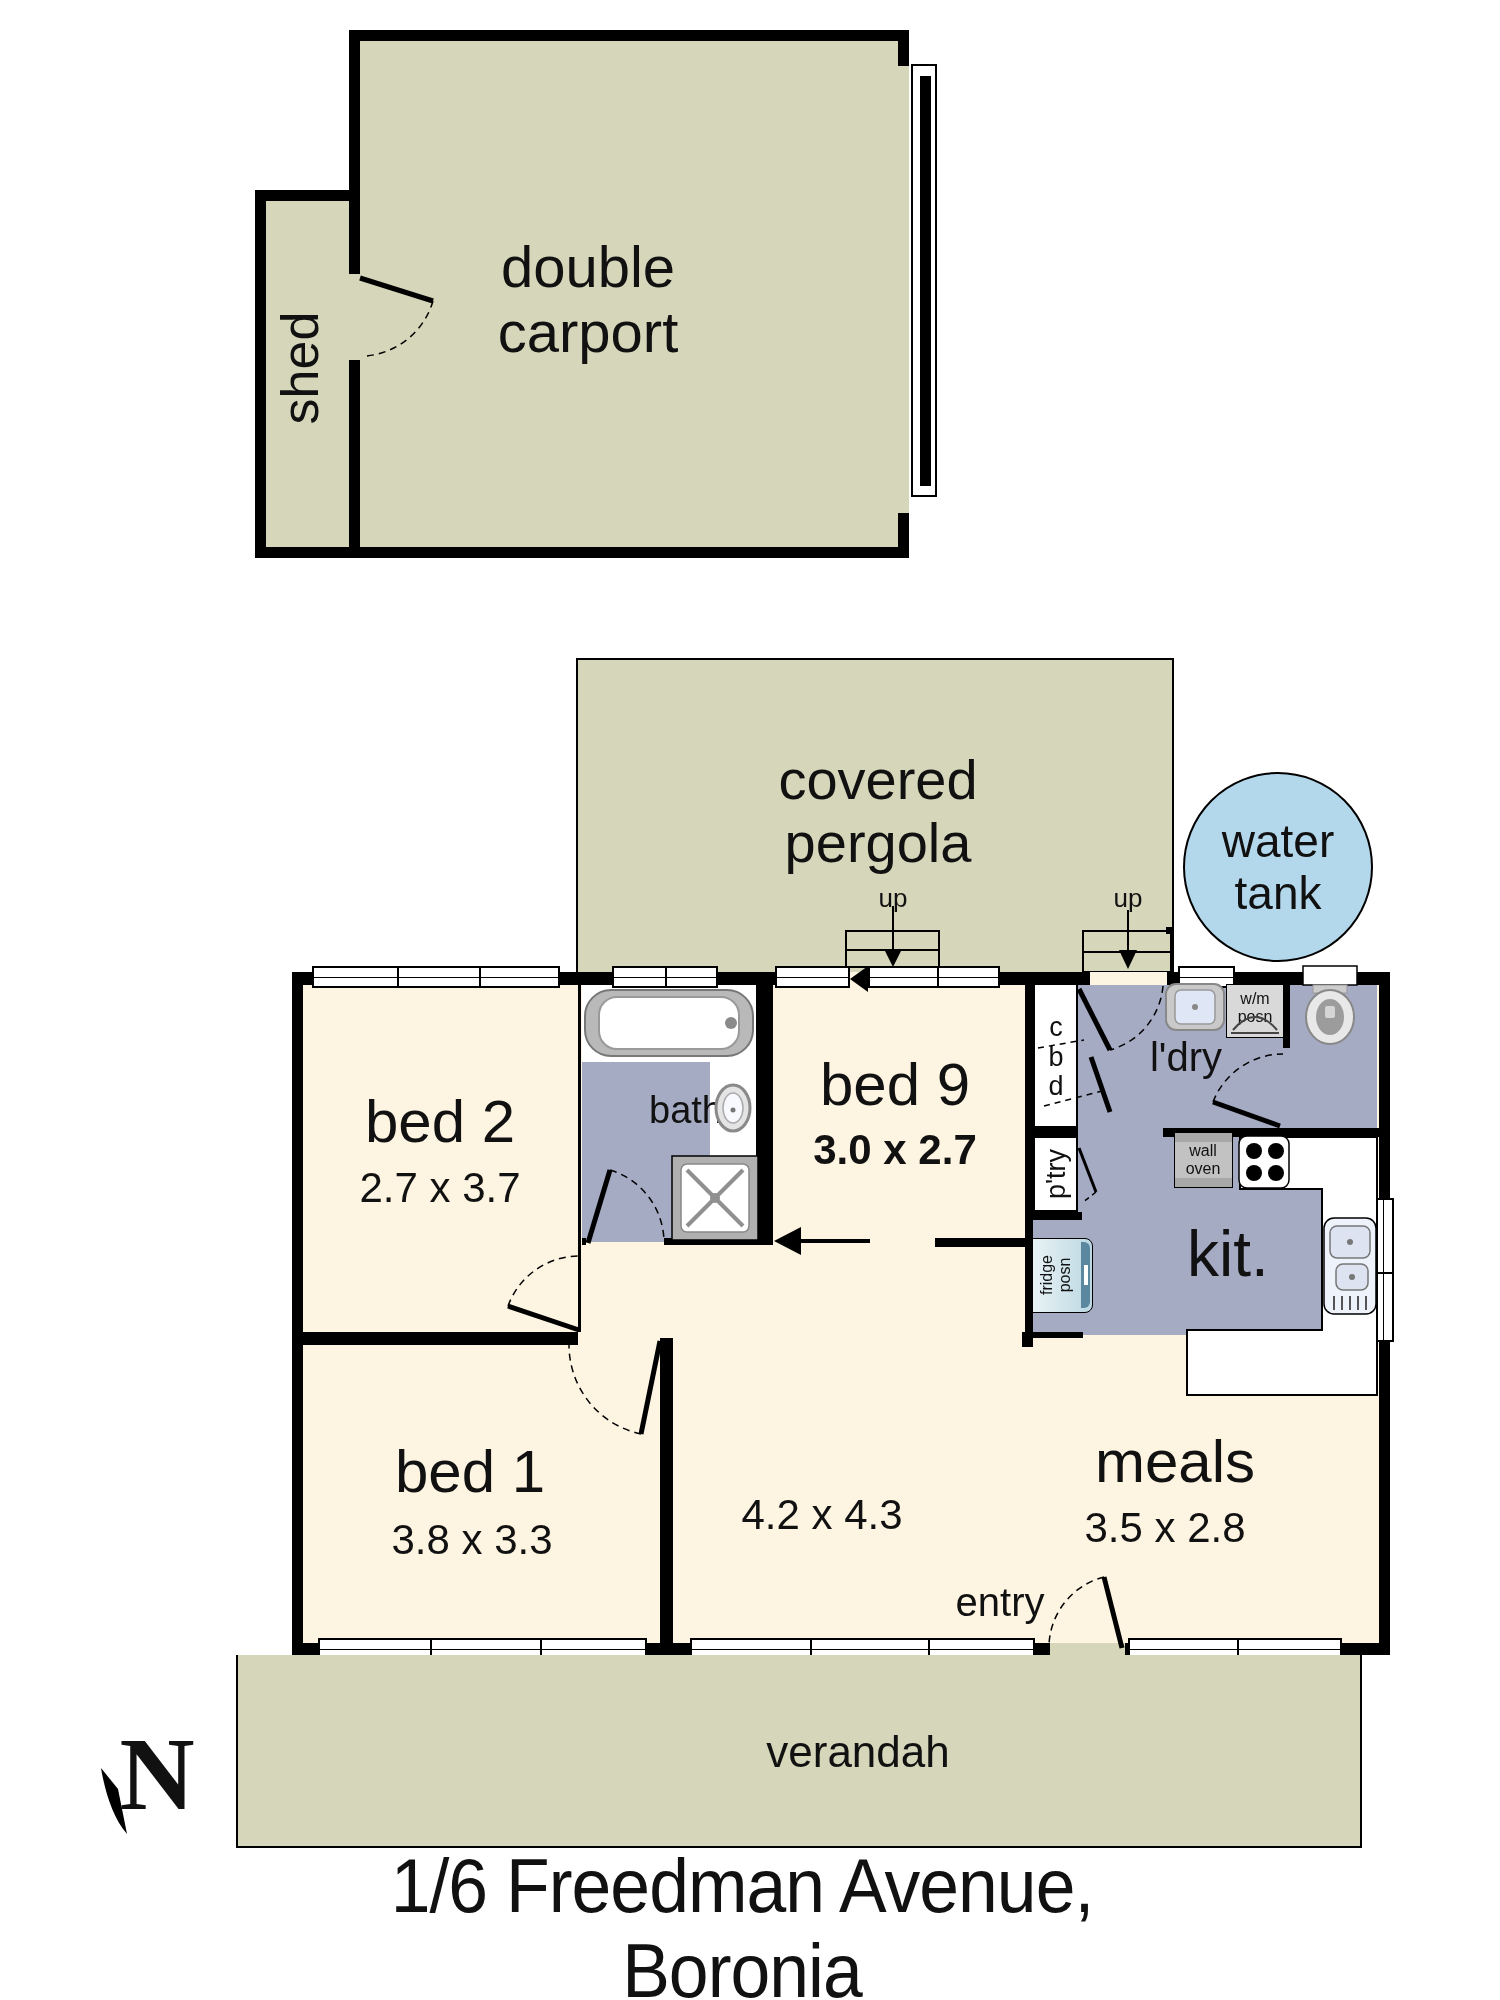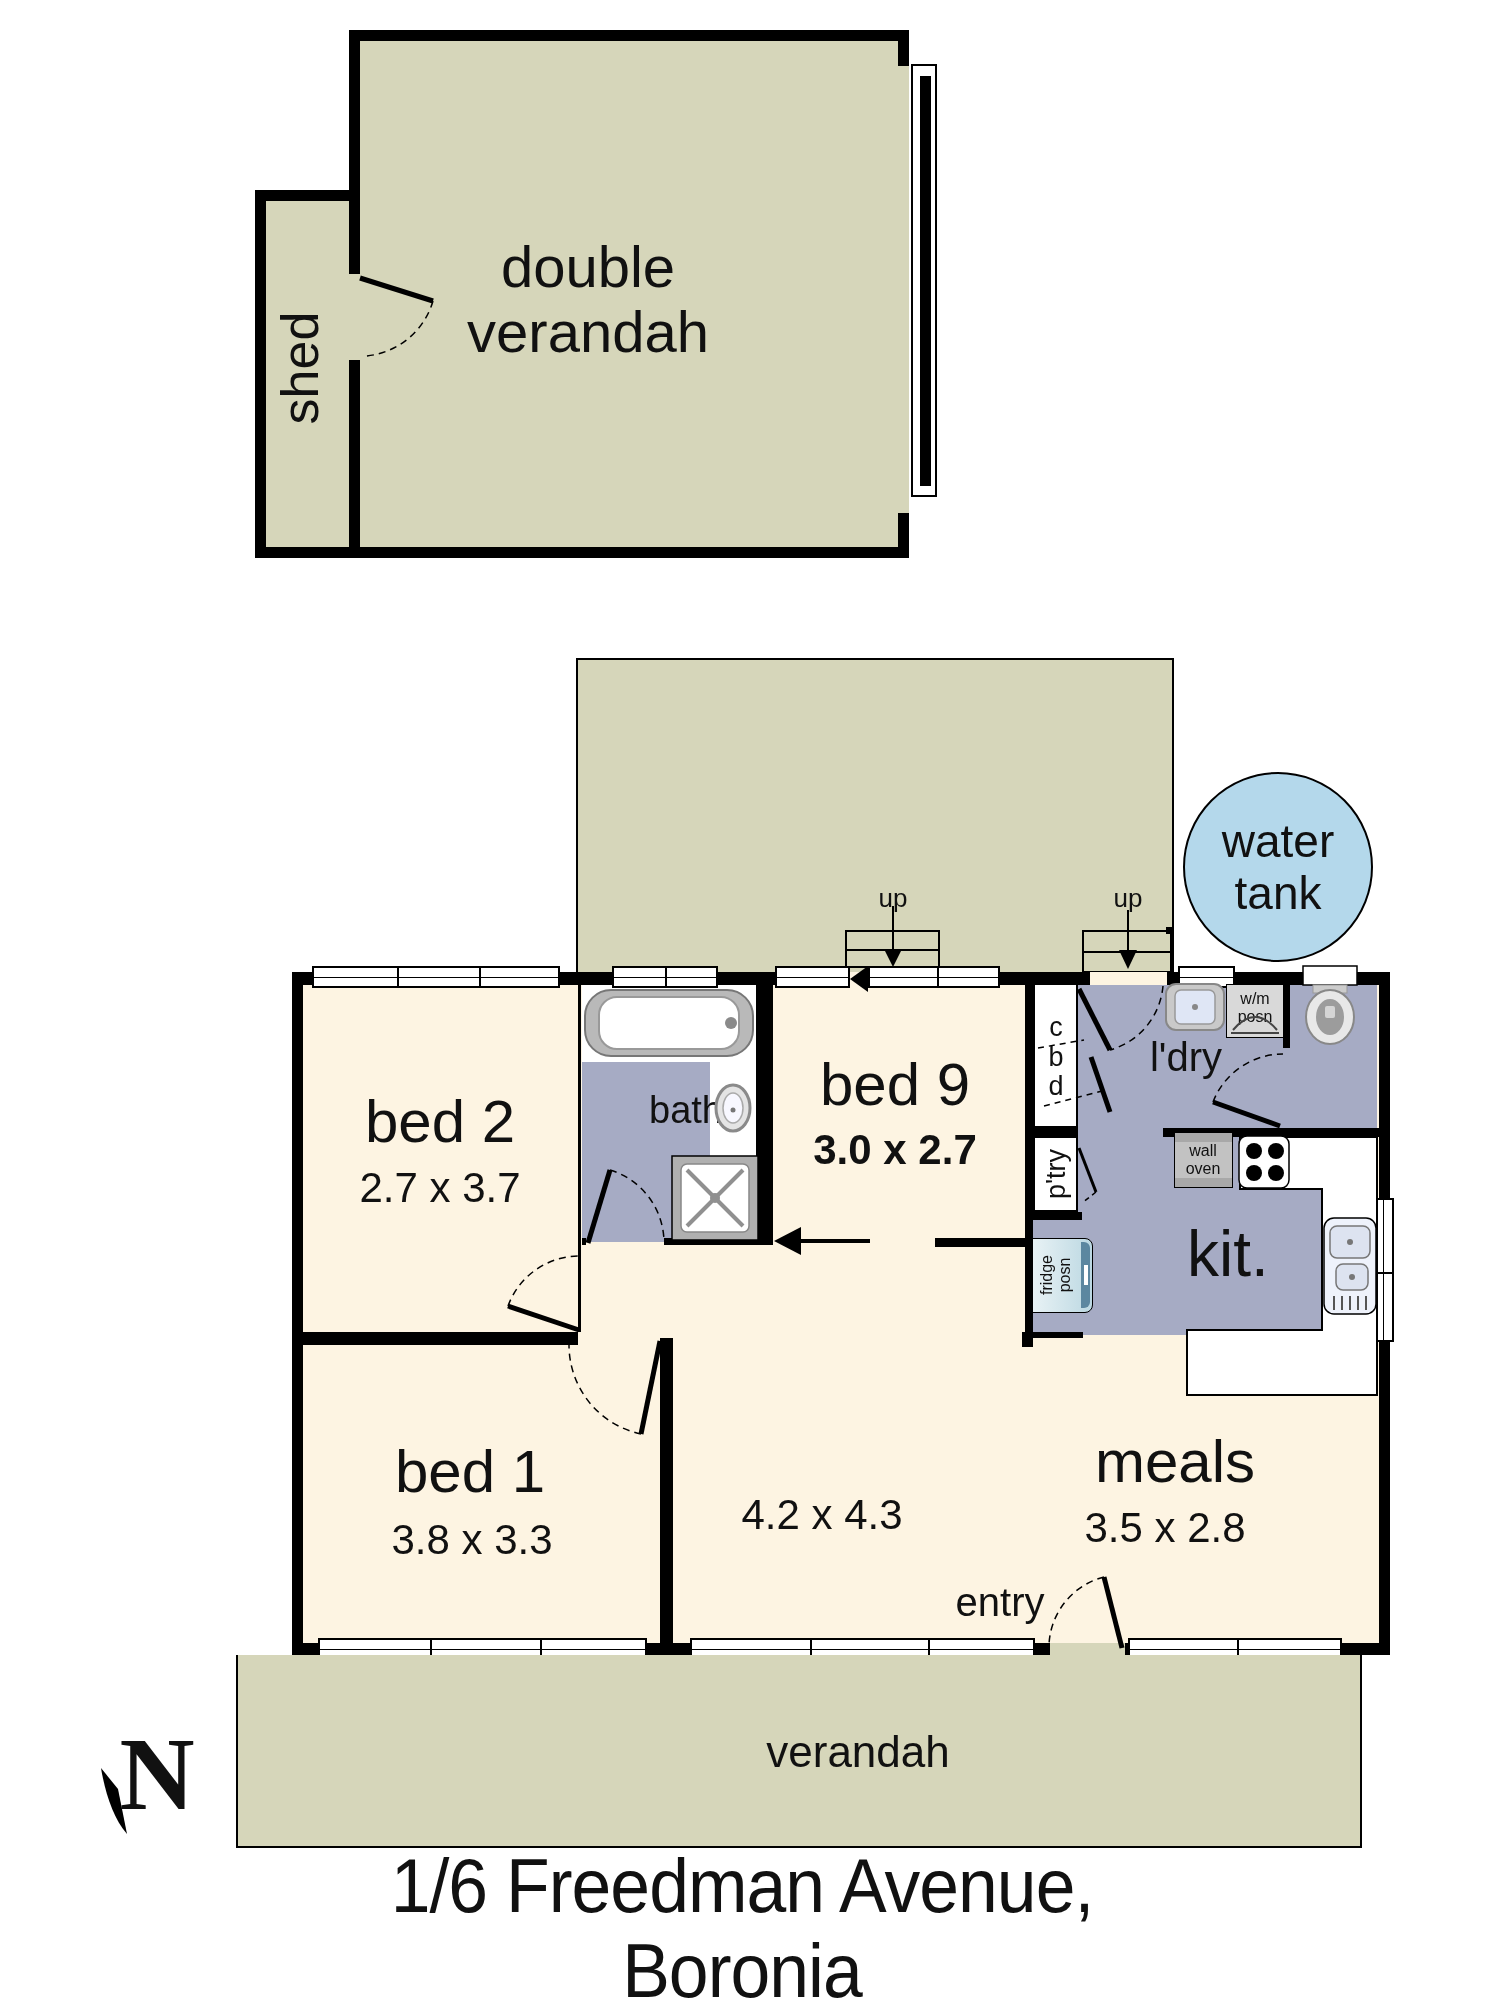--- a/index.html
+++ b/index.html
@@ -50,24 +50,26 @@
   <div class="wall" style="left:898px;top:513px;width:11px;height:45px;"></div>
 
   <div class="wall" style="left:255px;top:190px;width:105px;height:11px;"></div>
   <div class="wall" style="left:255px;top:190px;width:11px;height:368px;"></div>
   <div class="wall" style="left:255px;top:547px;width:105px;height:11px;"></div>
 
   <div class="fill-white boxed" style="left:911px;top:64px;width:26px;height:433px;"></div>
   <div class="wall" style="left:920px;top:76px;width:11px;height:410px;"></div>
 
   <div class="txt" style="left:588px;top:300px;font-size:58px;">double
-verandah</div>
+carport</div>
   <div class="txt rot" style="left:300px;top:368px;font-size:52px;">shed</div>
 
   <div class="fill-outdoor boxed" style="left:576px;top:658px;width:598px;height:320px;border-width:2px;"></div>
+  <div class="txt" style="left:878px;top:812px;font-size:56px;">covered
+pergola</div>
   <div class="abs" style="left:1183px;top:772px;width:190px;height:190px;border-radius:50%;background:var(--tank);border:2px solid #000;box-sizing:border-box;"></div>
   <div class="txt" style="left:1278px;top:868px;font-size:46px;">water
 tank</div>
 
   <div class="stair" style="left:845px;top:930px;width:95px;height:38px;"></div>
   <div class="wall" style="left:845px;top:949px;width:95px;height:2px;"></div>
   <div class="stair" style="left:1082px;top:930px;width:90px;height:43px;"></div>
   <div class="wall" style="left:1082px;top:951px;width:90px;height:2px;"></div>
   <div class="wall" style="left:1166px;top:927px;width:7px;height:7px;"></div>
   <div class="txt lbl-up" style="left:893px;top:899px;">up</div>

